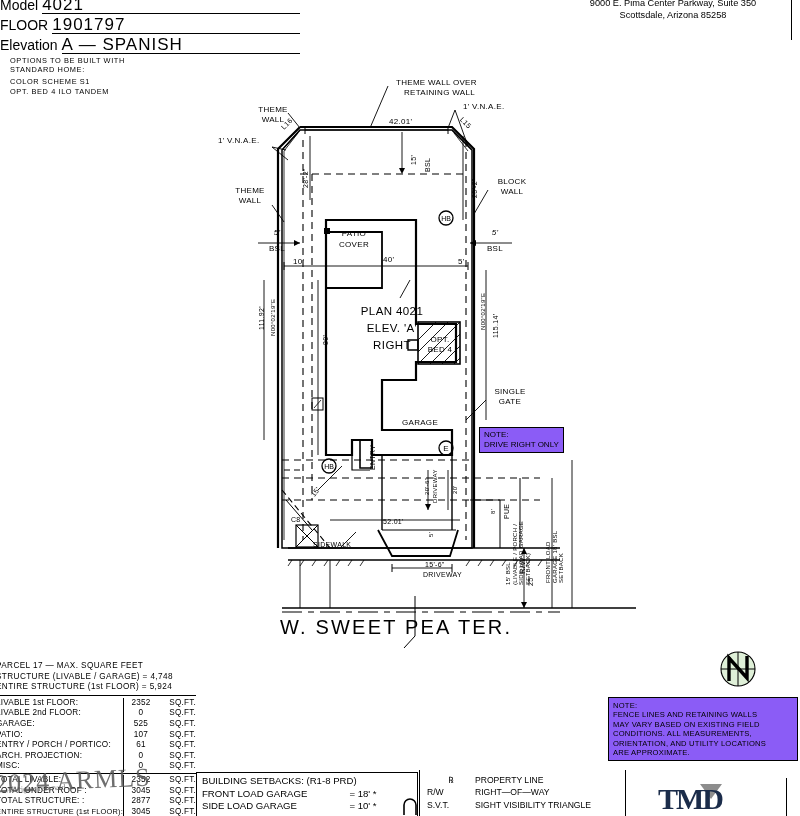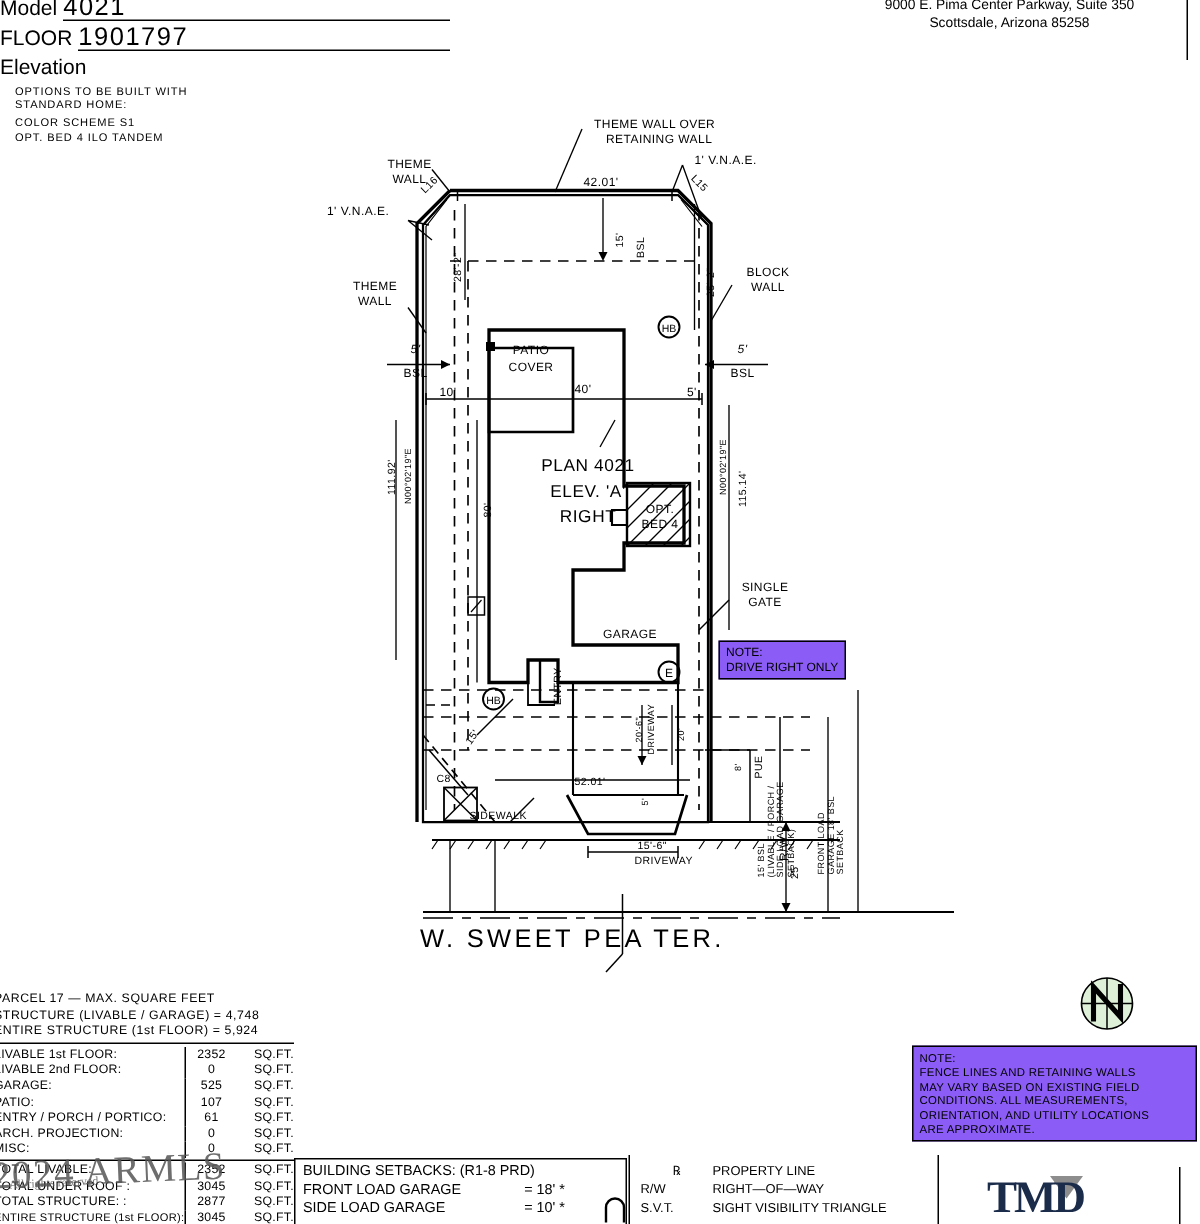--- a/index.html
+++ b/index.html
@@ -21,21 +21,21 @@
   
   #plan{left:0;top:0;width:800px;height:700px;}
   .lbl{font-size:8px;line-height:9.5px;letter-spacing:.3px;}
   .lbl.s{font-size:7px;line-height:8.4px;}
   .lbl.xs{font-size:6px;line-height:7.2px;}
   .lbl.b{font-size:11.5px;letter-spacing:.4px;}
   .ctr{text-align:center;}
   .rot90{transform-origin:0 0;transform:rotate(-90deg);}
   .ital{font-style:italic;}
   
-  #street{left:280px;top:616px;font-size:17px;letter-spacing:2.2px;}
+  #street{left:280px;top:616px;font-size:20px;letter-spacing:2.2px;}
   
   .box{border:1.1px solid #000;background:#8b5cf6;}
   #drivenote{left:479px;top:427px;padding:2px 4px 3px 4px;
              font-size:8px;line-height:9.5px;}
   #fencenote{left:608px;top:697px;width:180px;padding:3px 4px;
              font-size:7.6px;line-height:9.4px;letter-spacing:.2px;}
   
   #north{left:714px;top:645px;width:48px;height:48px;}
   
   #sqft{left:-4px;top:661px;width:200px;font-size:8.2px;line-height:10.6px;
@@ -84,20 +84,21 @@
   <div class="tb-row">
     <span class="tb-lbl">Model</span>
     <span class="tb-val big">4021</span>
   </div>
   <div class="tb-row" style="margin-top:2px">
     <span class="tb-lbl">FLOOR</span>
     <span class="tb-val big">1901797</span>
   </div>
   <div class="tb-row" style="margin-top:2px">
     <span class="tb-lbl">Elevation</span>
+    <span class="tb-val big">A  —  SPANISH</span>
   </div>
 </div>
 
 <div class="abs" id="opts">
   <div style="white-space:pre">OPTIONS TO BE BUILT WITH
 STANDARD HOME:</div>
   <div style="height:3px"></div>
   <div>COLOR SCHEME S1</div>
   <div>OPT. BED 4 ILO TANDEM</div>
 </div>

